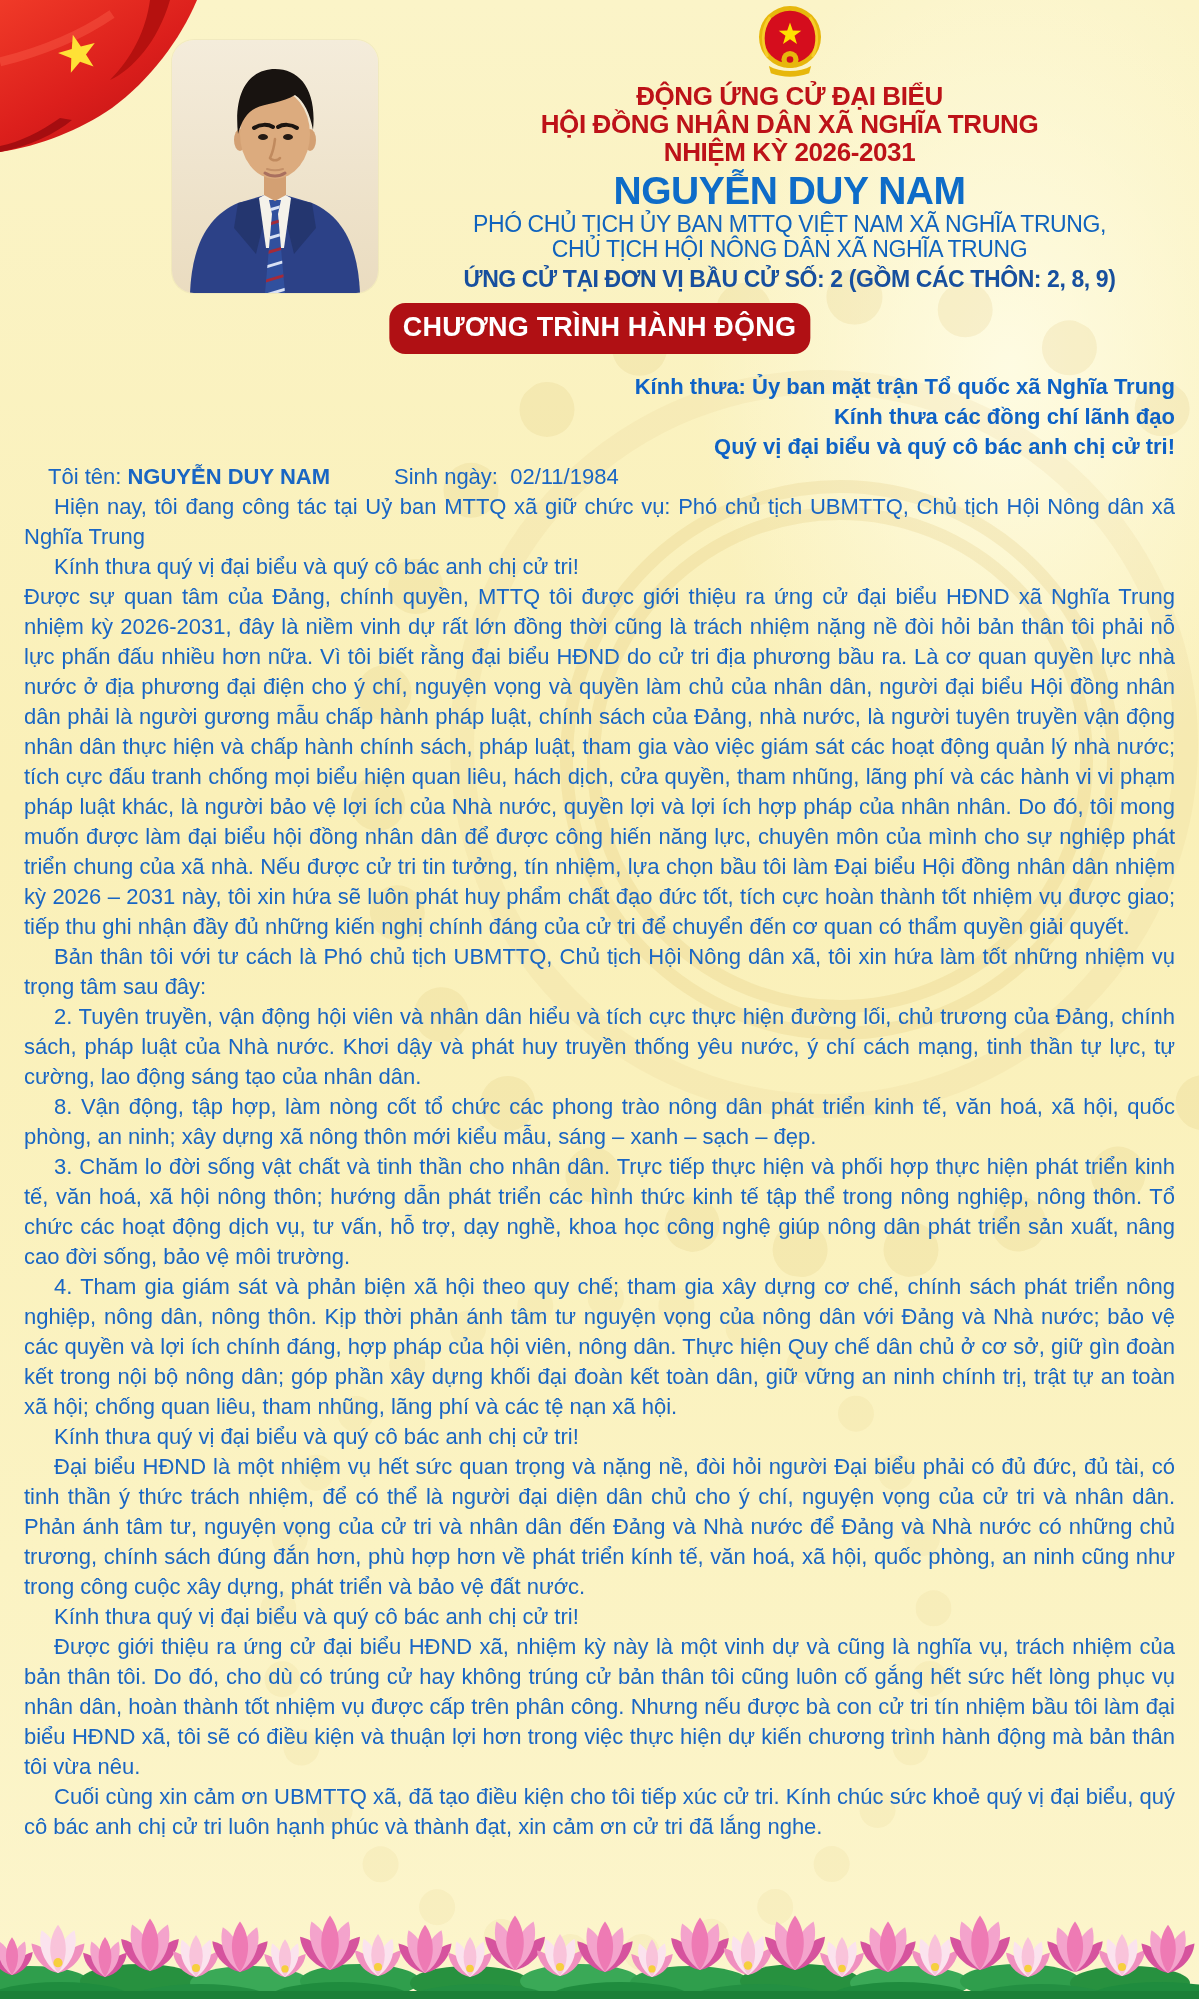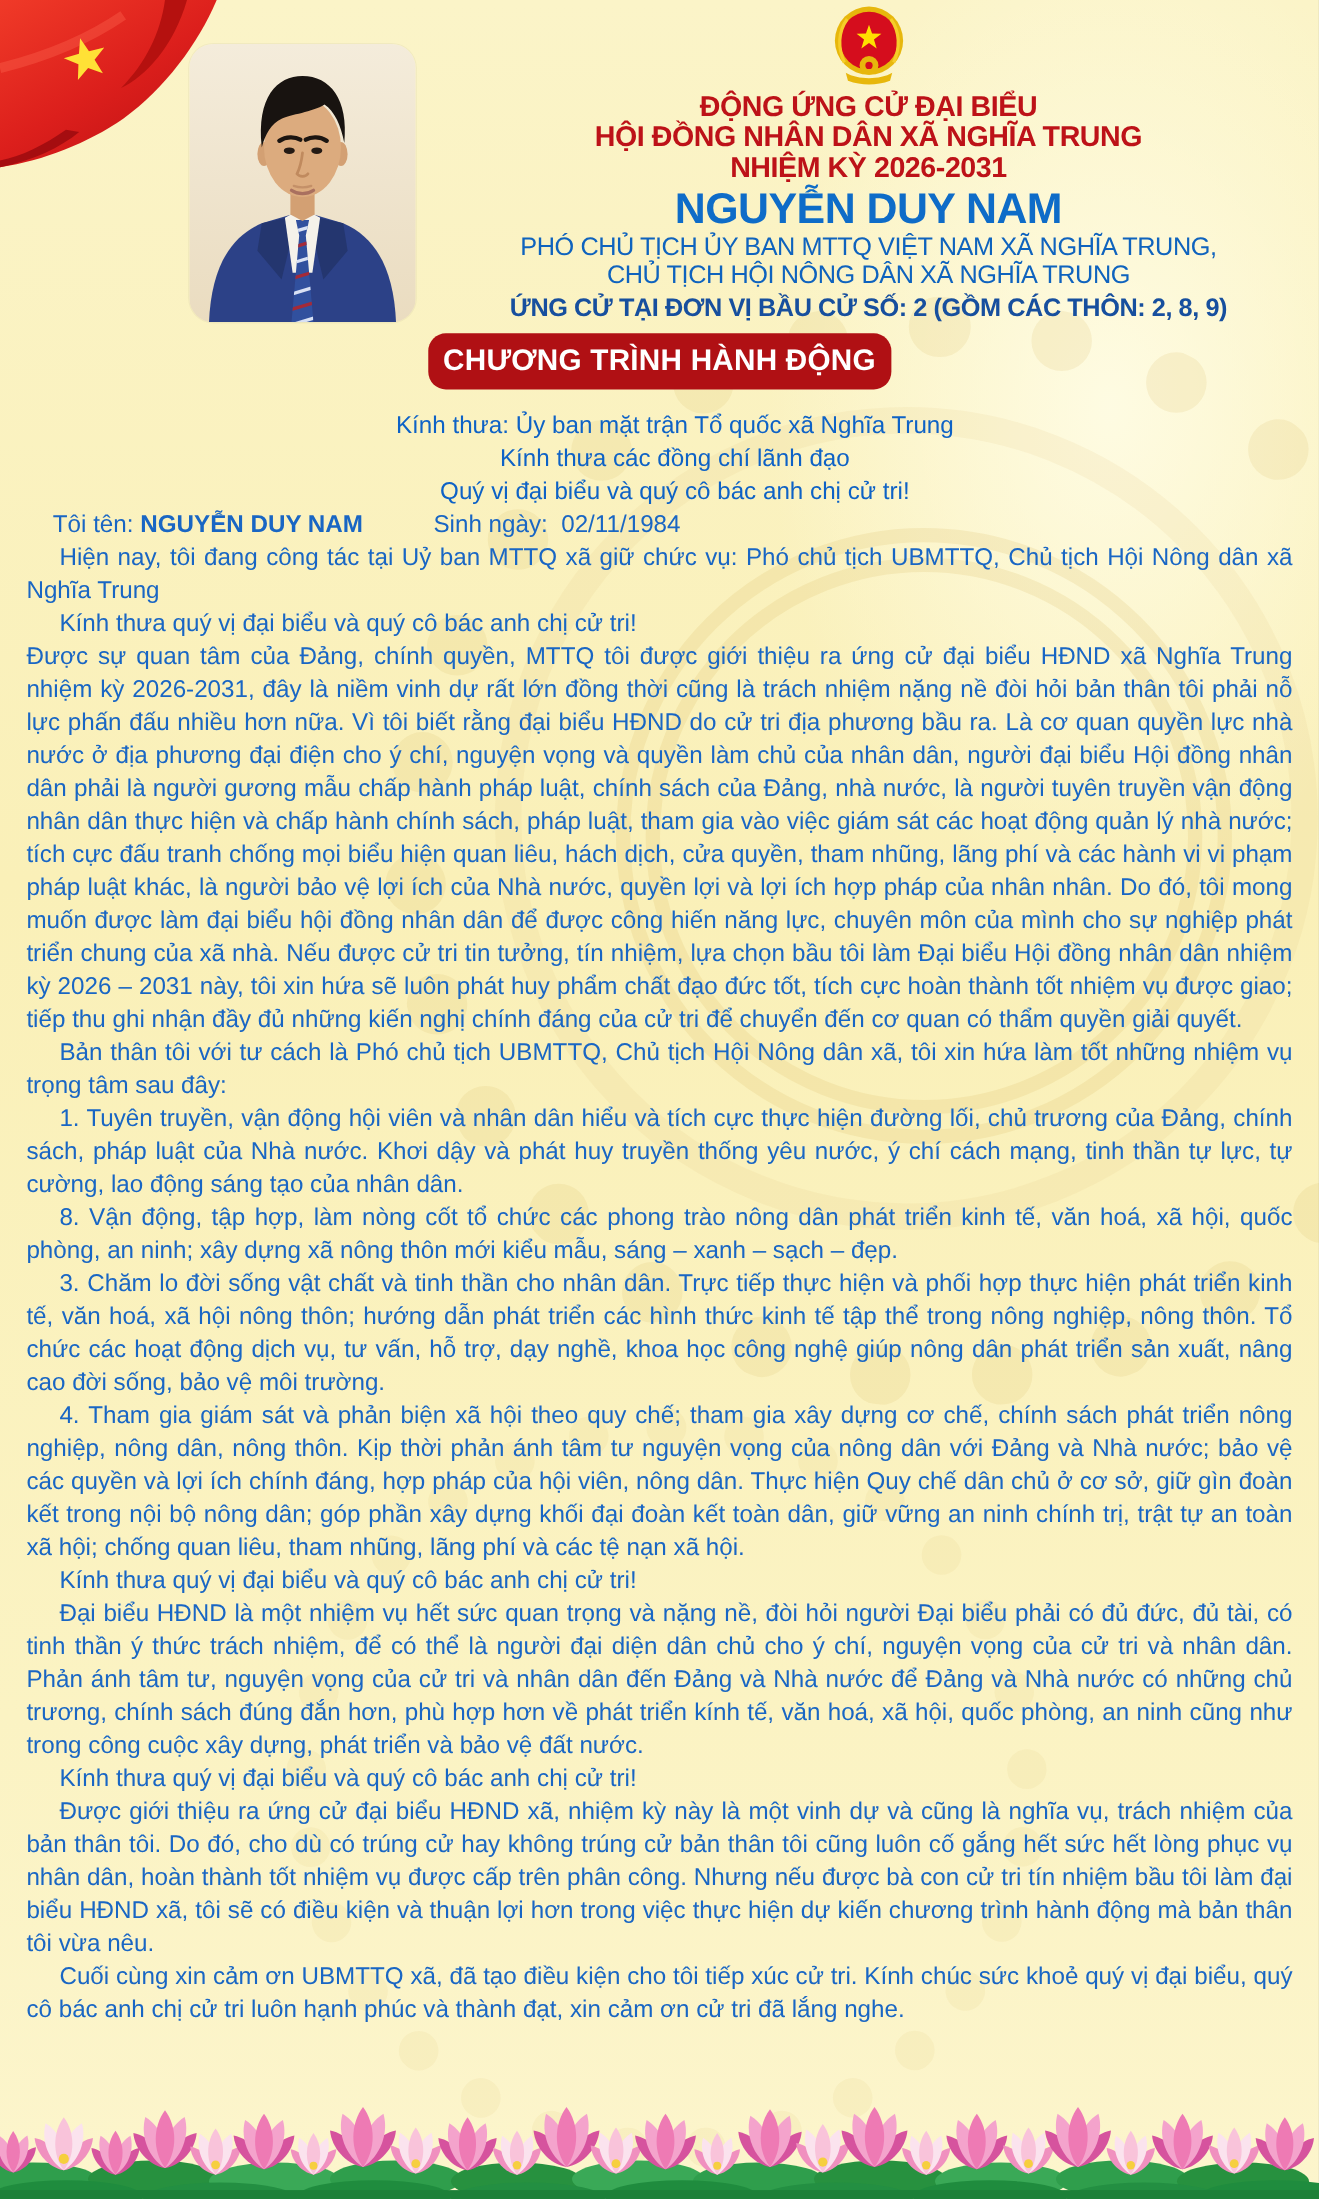--- a/index.html
+++ b/index.html
@@ -30,21 +30,21 @@
   .hrole { color:#0f63be; font-weight:normal; font-size:23px; line-height:25px; letter-spacing:-0.4px; }
   .hunit { color:#174f9e; font-weight:bold; font-size:23px; line-height:25px; margin-top:5px; letter-spacing:-0.4px; }
   
   .banner { position:absolute; top:303px; left:50%; transform:translateX(-50%);
     background:#b01014; color:#ffffff; font-weight:bold; font-size:27px; letter-spacing:0.2px;
     padding:9px 14px 11px; border-radius:16px; white-space:nowrap; }
   
   .content { position:absolute; top:372px; left:24px; right:24px;
     color:#1966c4; font-size:22px; line-height:30px; text-align:justify; }
   .pg { margin:0; }
-  .pg.greeting { font-weight:normal; color:#0e62c6; padding-left:28px; text-align:center; }
+  .pg.greeting { font-weight:bold; color:#0e62c6; padding-left:28px; text-align:right; }
   .pg.intro { padding-left:24px; text-align:left; }
   .pg.intro .b { font-weight:bold; }
   .pg.intro .gap { display:inline-block; width:64px; }
   .pg.body { text-indent:30px; }
   .pg.body-noindent { text-indent:0; }
   .pg.closing { font-weight:bold; text-indent:28px; text-align:left; }
   
   .lotus { position:absolute; left:0; bottom:0; }
 </style>
 </head>
@@ -149,21 +149,21 @@
 
   <div class="content">
       <p class="pg greeting">Kính thưa: Ủy ban mặt trận Tổ quốc xã Nghĩa Trung</p>
       <p class="pg greeting">Kính thưa các đồng chí lãnh đạo</p>
       <p class="pg greeting">Quý vị đại biểu và quý cô bác anh chị cử tri!</p>
       <p class="pg intro"><span>Tôi tên: </span><span class="b">NGUYỄN DUY NAM</span><span class="gap"></span><span>Sinh ngày:&nbsp; </span><span>02/11/1984</span></p>
       <p class="pg body">Hiện nay, tôi đang công tác tại Uỷ ban MTTQ xã giữ chức vụ: Phó chủ tịch UBMTTQ, Chủ tịch Hội Nông dân xã Nghĩa Trung</p>
       <p class="pg body">Kính thưa quý vị đại biểu và quý cô bác anh chị cử tri!</p>
       <p class="pg body-noindent">Được sự quan tâm của Đảng, chính quyền, MTTQ tôi được giới thiệu ra ứng cử đại biểu HĐND xã Nghĩa Trung nhiệm kỳ 2026-2031, đây là niềm vinh dự rất lớn đồng thời cũng là trách nhiệm nặng nề đòi hỏi bản thân tôi phải nỗ lực phấn đấu nhiều hơn nữa. Vì tôi biết rằng đại biểu HĐND do cử tri địa phương bầu ra. Là cơ quan quyền lực nhà nước ở địa phương đại điện cho ý chí, nguyện vọng và quyền làm chủ của nhân dân, người đại biểu Hội đồng nhân dân phải là người gương mẫu chấp hành pháp luật, chính sách của Đảng, nhà nước, là người tuyên truyền vận động nhân dân thực hiện và chấp hành chính sách, pháp luật, tham gia vào việc giám sát các hoạt động quản lý nhà nước; tích cực đấu tranh chống mọi biểu hiện quan liêu, hách dịch, cửa quyền, tham nhũng, lãng phí và các hành vi vi phạm pháp luật khác, là người bảo vệ lợi ích của Nhà nước, quyền lợi và lợi ích hợp pháp của nhân nhân. Do đó, tôi mong muốn được làm đại biểu hội đồng nhân dân để được công hiến năng lực, chuyên môn của mình cho sự nghiệp phát triển chung của xã nhà. Nếu được cử tri tin tưởng, tín nhiệm, lựa chọn bầu tôi làm Đại biểu Hội đồng nhân dân nhiệm kỳ 2026 – 2031 này, tôi xin hứa sẽ luôn phát huy phẩm chất đạo đức tốt, tích cực hoàn thành tốt nhiệm vụ được giao; tiếp thu ghi nhận đầy đủ những kiến nghị chính đáng của cử tri để chuyển đến cơ quan có thẩm quyền giải quyết.</p>
       <p class="pg body">Bản thân tôi với tư cách là Phó chủ tịch UBMTTQ, Chủ tịch Hội Nông dân xã, tôi xin hứa làm tốt những nhiệm vụ trọng tâm sau đây:</p>
-      <p class="pg body">1. Tuyên truyền, vận động hội viên và nhân dân hiểu và tích cực thực hiện đường lối, chủ trương của Đảng, chính sách, pháp luật của Nhà nước. Khơi dậy và phát huy truyền thống yêu nước, ý chí cách mạng, tinh thần tự lực, tự cường, lao động sáng tạo của nhân dân.</p>
+      <p class="pg body">2. Tuyên truyền, vận động hội viên và nhân dân hiểu và tích cực thực hiện đường lối, chủ trương của Đảng, chính sách, pháp luật của Nhà nước. Khơi dậy và phát huy truyền thống yêu nước, ý chí cách mạng, tinh thần tự lực, tự cường, lao động sáng tạo của nhân dân.</p>
       <p class="pg body">8. Vận động, tập hợp, làm nòng cốt tổ chức các phong trào nông dân phát triển kinh tế, văn hoá, xã hội, quốc phòng, an ninh; xây dựng xã nông thôn mới kiểu mẫu, sáng – xanh – sạch – đẹp.</p>
       <p class="pg body">3. Chăm lo đời sống vật chất và tinh thần cho nhân dân. Trực tiếp thực hiện và phối hợp thực hiện phát triển kinh tế, văn hoá, xã hội nông thôn; hướng dẫn phát triển các hình thức kinh tế tập thể trong nông nghiệp, nông thôn. Tổ chức các hoạt động dịch vụ, tư vấn, hỗ trợ, dạy nghề, khoa học công nghệ giúp nông dân phát triển sản xuất, nâng cao đời sống, bảo vệ môi trường.</p>
       <p class="pg body">4. Tham gia giám sát và phản biện xã hội theo quy chế; tham gia xây dựng cơ chế, chính sách phát triển nông nghiệp, nông dân, nông thôn. Kịp thời phản ánh tâm tư nguyện vọng của nông dân với Đảng và Nhà nước; bảo vệ các quyền và lợi ích chính đáng, hợp pháp của hội viên, nông dân. Thực hiện Quy chế dân chủ ở cơ sở, giữ gìn đoàn kết trong nội bộ nông dân; góp phần xây dựng khối đại đoàn kết toàn dân, giữ vững an ninh chính trị, trật tự an toàn xã hội; chống quan liêu, tham nhũng, lãng phí và các tệ nạn xã hội.</p>
       <p class="pg body">Kính thưa quý vị đại biểu và quý cô bác anh chị cử tri!</p>
       <p class="pg body">Đại biểu HĐND là một nhiệm vụ hết sức quan trọng và nặng nề, đòi hỏi người Đại biểu phải có đủ đức, đủ tài, có tinh thần ý thức trách nhiệm, để có thể là người đại diện dân chủ cho ý chí, nguyện vọng của cử tri và nhân dân. Phản ánh tâm tư, nguyện vọng của cử tri và nhân dân đến Đảng và Nhà nước để Đảng và Nhà nước có những chủ trương, chính sách đúng đắn hơn, phù hợp hơn về phát triển kính tế, văn hoá, xã hội, quốc phòng, an ninh cũng như trong công cuộc xây dựng, phát triển và bảo vệ đất nước.</p>
       <p class="pg body">Kính thưa quý vị đại biểu và quý cô bác anh chị cử tri!</p>
       <p class="pg body">Được giới thiệu ra ứng cử đại biểu HĐND xã, nhiệm kỳ này là một vinh dự và cũng là nghĩa vụ, trách nhiệm của bản thân tôi. Do đó, cho dù có trúng cử hay không trúng cử bản thân tôi cũng luôn cố gắng hết sức hết lòng phục vụ nhân dân, hoàn thành tốt nhiệm vụ được cấp trên phân công. Nhưng nếu được bà con cử tri tín nhiệm bầu tôi làm đại biểu HĐND xã, tôi sẽ có điều kiện và thuận lợi hơn trong việc thực hiện dự kiến chương trình hành động mà bản thân tôi vừa nêu.</p>
       <p class="pg body">Cuối cùng xin cảm ơn UBMTTQ xã, đã tạo điều kiện cho tôi tiếp xúc cử tri. Kính chúc sức khoẻ quý vị đại biểu, quý cô bác anh chị cử tri luôn hạnh phúc và thành đạt, xin cảm ơn cử tri đã lắng nghe.</p>
     </div>
 

